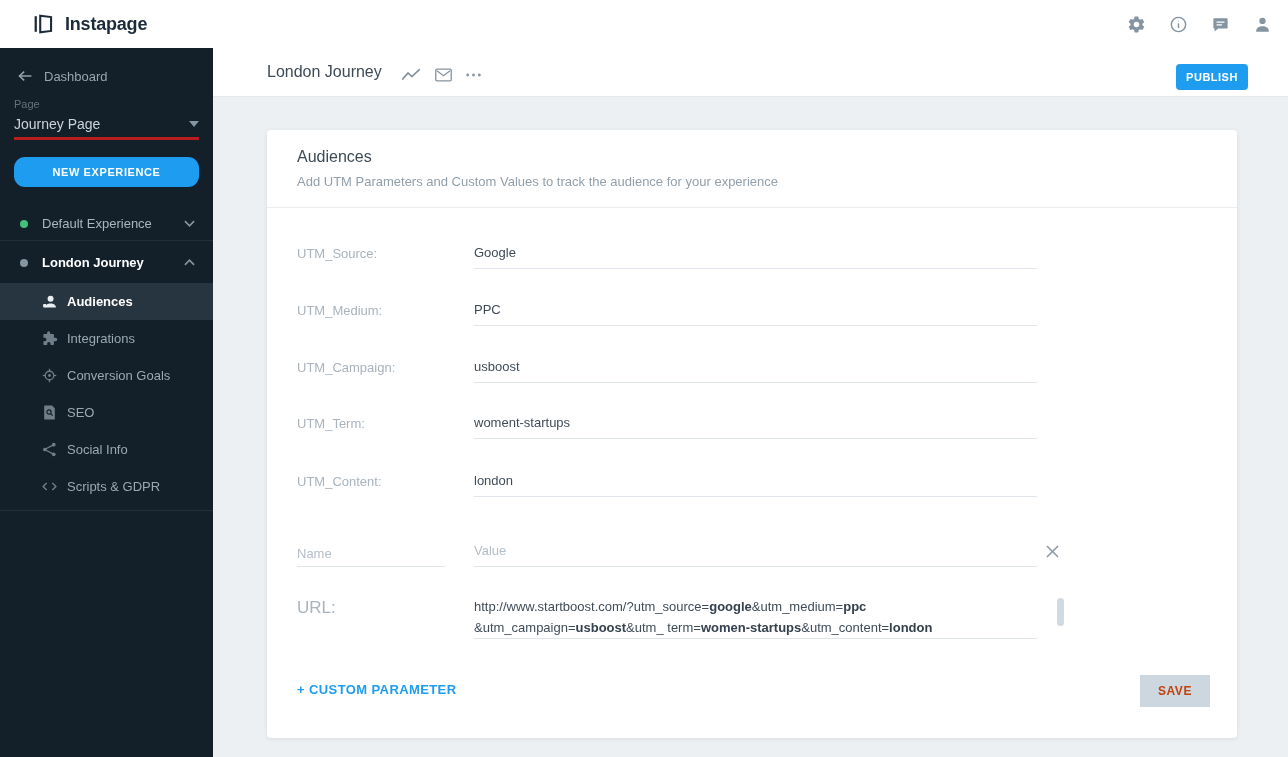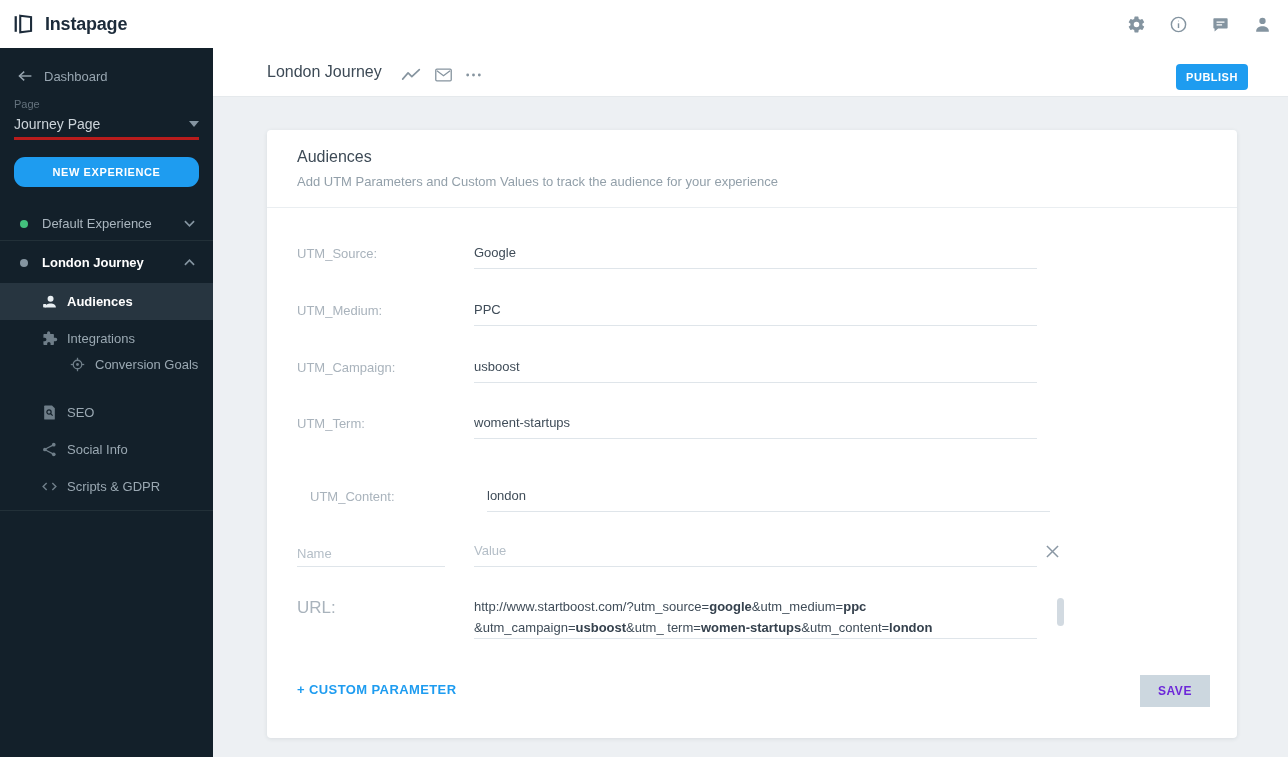--- a/index.html
+++ b/index.html
@@ -1,20 +1,20 @@
 <!DOCTYPE html>
 <html style="--accent: #1e9cf0; --save-disabled: #ccd7df;"><head>
 <meta charset="utf-8">
 <style>
   * { margin:0; padding:0; box-sizing:border-box; }
   html,body { width:1288px; height:757px; overflow:hidden; }
   body { font-family:"Liberation Sans", sans-serif; position:relative; background:#edf0f3; }
 
   
-  .app-header { position:absolute; left:0; top:0; width:1288px; height:48px; background:#ffffff; z-index:5; display:flex; align-items:center; justify-content:space-between; }
+  .app-header { position:absolute; left:0; top:0; width:1288px; height:48px; background:#ffffff; z-index:5; display:flex; align-items:center; justify-content:space-between;padding-left:20px; }
   .logo { display:flex; align-items:center; gap:7px; padding-left:12px; }
   .logo-text { font-size:18px; font-weight:700; color:#1c2b3a; letter-spacing:-0.2px; }
   .header-icons { display:flex; align-items:center; gap:22px; padding-right:16px; }
   .hicon { width:20px; height:20px; color:#8494a0; cursor:pointer; display:flex; align-items:center; justify-content:center; }
 
   
   .sidebar { position:absolute; left:0; top:48px; width:213px; height:709px; background:#13202a; color:#9aa8b2; }
   .sb-back { position:absolute; left:0; top:14px; height:28px; display:flex; align-items:center; gap:11px; padding-left:17px; color:#97a5b0; font-size:13px; cursor:pointer; }
   .sb-page-label { position:absolute; left:14px; top:50px; font-size:11px; color:#64727d; }
   .sb-page-row { position:absolute; left:14px; top:66px; width:185px; height:26px; display:flex; align-items:center; justify-content:space-between; cursor:pointer; border-bottom:3px solid #b91c1c; padding-bottom:4px; }
@@ -54,21 +54,21 @@
   .name-input::placeholder { color:#b4bec7; }
   .remove-x { position:absolute; left:745px; top:0px; width:20px; height:20px; color:#8a97a4; cursor:pointer; display:flex; align-items:center; justify-content:center; }
 
   .url-row { position:absolute; left:30px; top:466px; width:770px; }
   .url-label { position:absolute; left:0; top:2px; font-size:17px; color:#a9b3bc; }
   .url-value { position:absolute; left:177px; top:0; width:563px; font-size:13px; line-height:21px; color:#3f4c58; border-bottom:1px solid #dfe5ea; padding-bottom:0px; }
   .url-value .b { font-weight:700; color:#35414d; }
   .url-scrollbar { position:absolute; left:760px; top:2px; width:7px; height:28px; border-radius:4px; background:#d2dae1; cursor:pointer; }
 
   .add-param { position:absolute; left:30px; top:552px; font-size:13px; font-weight:700; letter-spacing:0.4px; color:var(--accent,#1e9cf0); cursor:pointer; background:none; border:none; font-family:inherit; }
-  .save-btn { position:absolute; left:873px; top:545px; width:70px; height:32px; border:none; border-radius:0; background:var(--save-disabled,#ccd7df); color:#6d28d9; font-size:12px; font-weight:700; letter-spacing:0.5px; font-family:inherit; cursor:default; }
+  .save-btn { position:absolute; left:873px; top:545px; width:70px; height:32px; border:none; border-radius:0; background:var(--save-disabled,#ccd7df); color:#c2410c; font-size:12px; font-weight:700; letter-spacing:0.5px; font-family:inherit; cursor:default; }
 
   svg { display:block; }
 </style>
 </head>
 <body>
 
 <div class="app-header">
   <div class="logo">
     <span>
       <svg width="26" height="26" viewBox="0 0 30 30">
@@ -161,21 +161,21 @@
     <span class="menu-label">Audiences</span>
   </div>
   <div class="menu-item" style="top:272px;">
     <span class="micon">
       <svg width="17" height="17" viewBox="0 0 24 24" fill="currentColor">
           <path d="M20.5 11h-2.3V6.8a1 1 0 0 0-1-1H13V3.9a2.2 2.2 0 1 0-4.4 0v1.9H4.4a1 1 0 0 0-1 1V11h1.9a2.4 2.4 0 1 1 0 4.8H3.4v4.3a1 1 0 0 0 1 1h4.3v-1.9a2.4 2.4 0 1 1 4.8 0v1.9h3.7a1 1 0 0 0 1-1V15.9h2.3a2.45 2.45 0 1 0 0-4.9z"></path>
         </svg>
     </span>
     <span class="menu-label">Integrations</span>
   </div>
-  <div class="menu-item" style="top:298px;padding-left:28px;">
+  <div class="menu-item" style="top:309px;">
     <span class="micon">
       <svg width="17" height="17" viewBox="0 0 24 24" fill="none" stroke="currentColor" stroke-width="1.8">
           <circle cx="12" cy="12" r="6"></circle>
           <circle cx="12" cy="12" r="2" fill="currentColor" stroke="none"></circle>
           <line x1="12" y1="2.5" x2="12" y2="6"></line>
           <line x1="12" y1="18" x2="12" y2="21.5"></line>
           <line x1="2.5" y1="12" x2="6" y2="12"></line>
           <line x1="18" y1="12" x2="21.5" y2="12"></line>
         </svg>
     </span>
@@ -252,21 +252,21 @@
     <input class="field-input" type="text" value="usboost" style="">
   </div>
   <div class="field-row" style="top:170px;">
     <span class="field-label">UTM_Medium:</span>
     <input class="field-input" type="text" value="PPC" style="">
   </div>
   <div class="field-row" style="top:283px;">
     <span class="field-label">UTM_Term:</span>
     <input class="field-input" type="text" value="woment-startups" style="">
   </div>
-  <div class="field-row" style="top:356px;margin-left:13px;">
+  <div class="field-row" style="top:341px;">
     <span class="field-label">UTM_Content:</span>
     <input class="field-input" type="text" value="london" style="">
   </div>
 
   <div class="field-row" style="top:411px;">
     <input class="name-input" type="text" placeholder="Name" style="">
     <input class="field-input" type="text" placeholder="Value" style="">
     <span class="remove-x">
       <svg width="13" height="13" viewBox="0 0 14 14" stroke="currentColor" stroke-width="1.6">
           <line x1="1" y1="1" x2="13" y2="13"></line>

